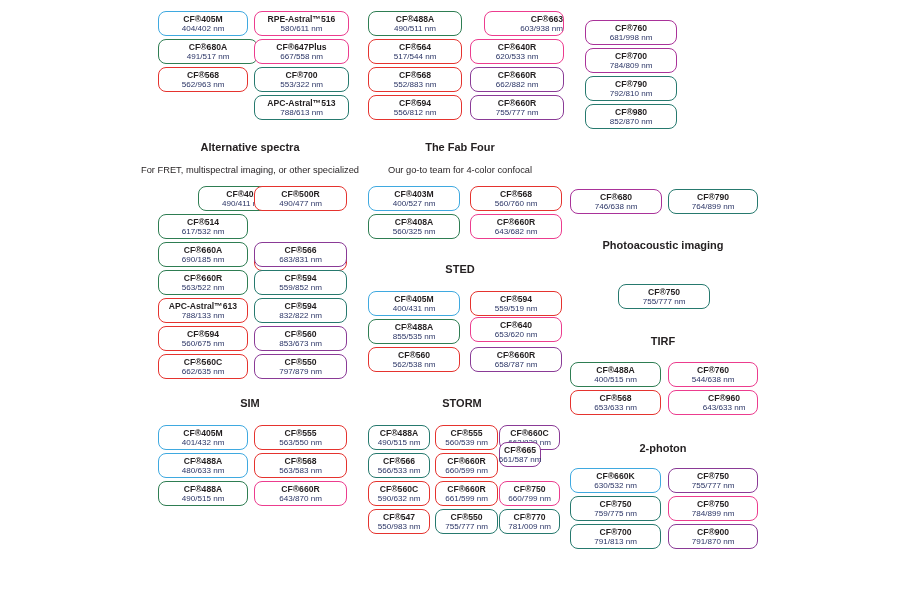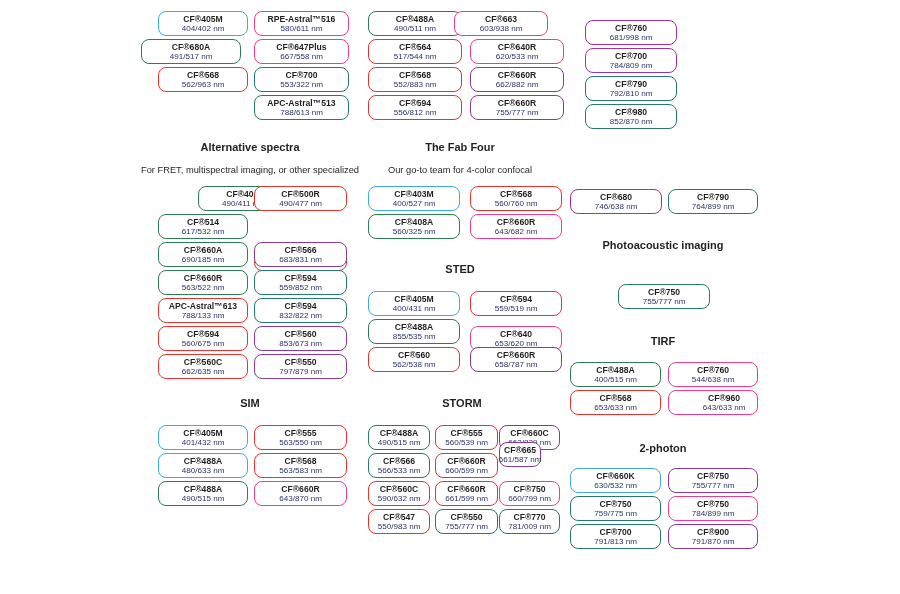--- a/index.html
+++ b/index.html
@@ -26,21 +26,21 @@
 </style>
 </head>
 <body>
 
 <div id="canvas">
   <div id="groups-root">
       <div class="dye-box" style="left: 158px; top: 11px; width: 90px; border-color: rgb(63, 169, 224);">
         <span class="dye-name">CF®405M</span>
         <span class="dye-nm">404/402 nm</span>
       </div>
-      <div class="dye-box" style="left: 141px; top: 39px; width: 100px; border-color: rgb(46, 125, 82);">
+      <div class="dye-box" style="left: 158px; top: 39px; width: 100px; border-color: rgb(46, 125, 82);">
         <span class="dye-name">CF®680A</span>
         <span class="dye-nm">491/517 nm</span>
       </div>
       <div class="dye-box" style="left: 158px; top: 67px; width: 90px; border-color: rgb(229, 51, 46);">
         <span class="dye-name">CF®568</span>
         <span class="dye-nm">562/963 nm</span>
       </div>
       <div class="dye-box" style="left: 254px; top: 11px; width: 95px; border-color: rgb(236, 60, 142);">
         <span class="dye-name">RPE-Astral™516</span>
         <span class="dye-nm">580/611 nm</span>
@@ -66,21 +66,21 @@
         <span class="dye-nm">517/544 nm</span>
       </div>
       <div class="dye-box" style="left: 368px; top: 67px; width: 94px; border-color: rgb(229, 51, 46);">
         <span class="dye-name">CF®568</span>
         <span class="dye-nm">552/883 nm</span>
       </div>
       <div class="dye-box" style="left: 368px; top: 95px; width: 94px; border-color: rgb(229, 51, 46);">
         <span class="dye-name">CF®594</span>
         <span class="dye-nm">556/812 nm</span>
       </div>
-      <div class="dye-box" style="left: 454px; top: 11px; width: 94px; border-color: rgb(236, 60, 142);">
+      <div class="dye-box" style="left: 484px; top: 11px; width: 80px; border-color: rgb(236, 60, 142); align-items: flex-end;">
         <span class="dye-name">CF®663</span>
         <span class="dye-nm">603/938 nm</span>
       </div>
       <div class="dye-box" style="left: 470px; top: 39px; width: 94px; border-color: rgb(236, 60, 142);">
         <span class="dye-name">CF®640R</span>
         <span class="dye-nm">620/533 nm</span>
       </div>
       <div class="dye-box" style="left: 470px; top: 67px; width: 94px; border-color: rgb(138, 58, 150);">
         <span class="dye-name">CF®660R</span>
         <span class="dye-nm">662/882 nm</span>
@@ -191,21 +191,21 @@
         <span class="dye-nm">855/535 nm</span>
       </div>
       <div class="dye-box" style="left: 368px; top: 347px; width: 92px; border-color: rgb(229, 51, 46);">
         <span class="dye-name">CF®560</span>
         <span class="dye-nm">562/538 nm</span>
       </div>
       <div class="dye-box" style="left: 470px; top: 291px; width: 92px; border-color: rgb(229, 51, 46);">
         <span class="dye-name">CF®594</span>
         <span class="dye-nm">559/519 nm</span>
       </div>
-      <div class="dye-box" style="left: 470px; top: 326px; width: 92px; border-color: rgb(236, 60, 142);">
+      <div class="dye-box" style="left: 470px; top: 317px; width: 92px; border-color: rgb(236, 60, 142);">
         <span class="dye-name">CF®640</span>
         <span class="dye-nm">653/620 nm</span>
       </div>
       <div class="dye-box" style="left: 470px; top: 347px; width: 92px; border-color: rgb(138, 58, 150);">
         <span class="dye-name">CF®660R</span>
         <span class="dye-nm">658/787 nm</span>
       </div>
       <div class="dye-box" style="left: 570px; top: 189px; width: 92px; border-color: rgb(169, 50, 153);">
         <span class="dye-name">CF®680</span>
         <span class="dye-nm">746/638 nm</span>

